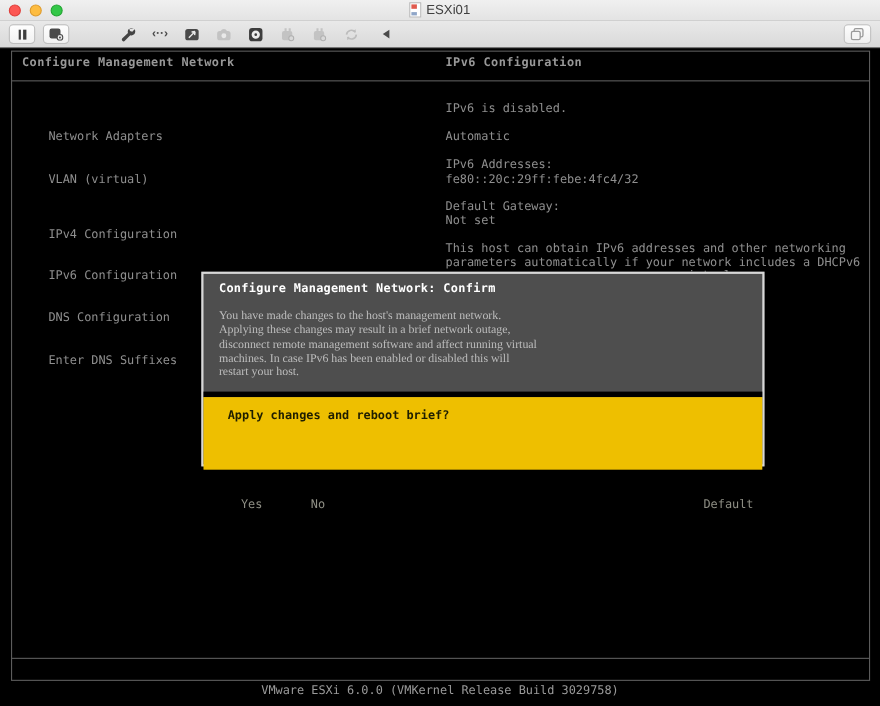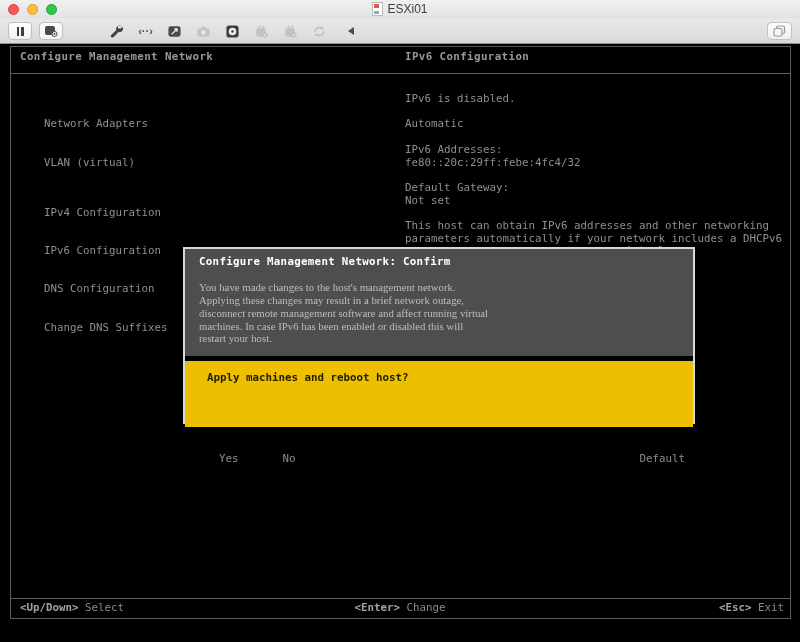--- a/index.html
+++ b/index.html
@@ -177,21 +177,21 @@
 
     <div class="hdr left">Configure Management Network</div>
     <div class="hdr right">IPv6 Configuration</div>
 
     <div class="menu">
       <div class="mi">Network Adapters</div>
       <div class="mi">VLAN (virtual)</div>
       <div class="mi gap">IPv4 Configuration</div>
       <div class="mi">IPv6 Configuration</div>
       <div class="mi">DNS Configuration</div>
-      <div class="mi">Change DNS Suffixes</div>
+      <div class="mi">Enter DNS Suffixes</div>
     </div>
 
     <div class="panel">IPv6 is disabled.
 
 Automatic
 
 IPv6 Addresses:
 fe80::20c:29ff:febe:4fc4/32
 
 Default Gateway:
@@ -205,29 +205,25 @@
       <div class="dlg-top">
         <div class="dlg-title">Configure Management Network: Confirm</div>
         <div class="dlg-body">You have made changes to the host's management network.
 Applying these changes may result in a brief network outage,
 disconnect remote management software and affect running virtual
 machines. In case IPv6 has been enabled or disabled this will
 restart your host.</div>
       </div>
       <div class="dlg-sep"></div>
       <div class="dlg-yellow" style="background:#eebf00">
-        <div class="dlg-q">Apply machines and reboot host?</div>
+        <div class="dlg-q">Apply changes and reboot brief?</div>
         <div class="dlg-keys">
           <span class="kpair"><span class="k">&lt;Y&gt;</span> <span class="l">Yes</span></span>
           <span class="kpair"><span class="k">&lt;N&gt;</span> <span class="l">No</span></span>
           <span class="kpair cancel"><span class="k">&lt;Esc&gt;</span> <span class="l">Default</span></span>
         </div>
       </div>
     </div>
 
-    <div class="helpbar">
-      <span class="hb left"><span class="k">&lt;Up/Down&gt;</span> <span class="l">Select</span></span>
-      <span class="hb center"><span class="k">&lt;Enter&gt;</span> <span class="l">Change</span></span>
-      <span class="hb right"><span class="k">&lt;Esc&gt;</span> <span class="l">Exit</span></span>
-    </div>
-
+
+    <div class="footer">VMware ESXi 6.0.0 (VMKernel Release Build 3029758)</div>
   </div>
 </div>
 
 </body></html>

